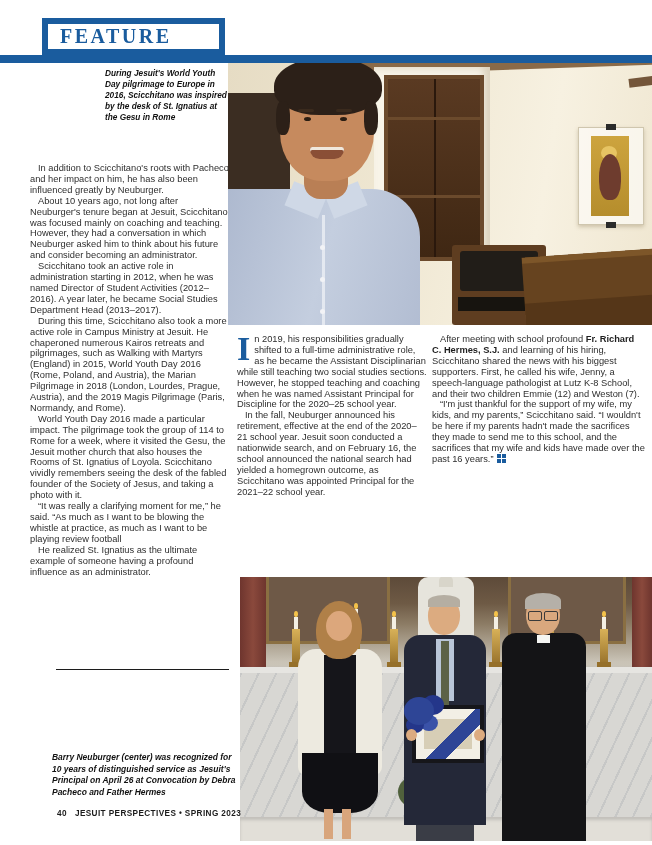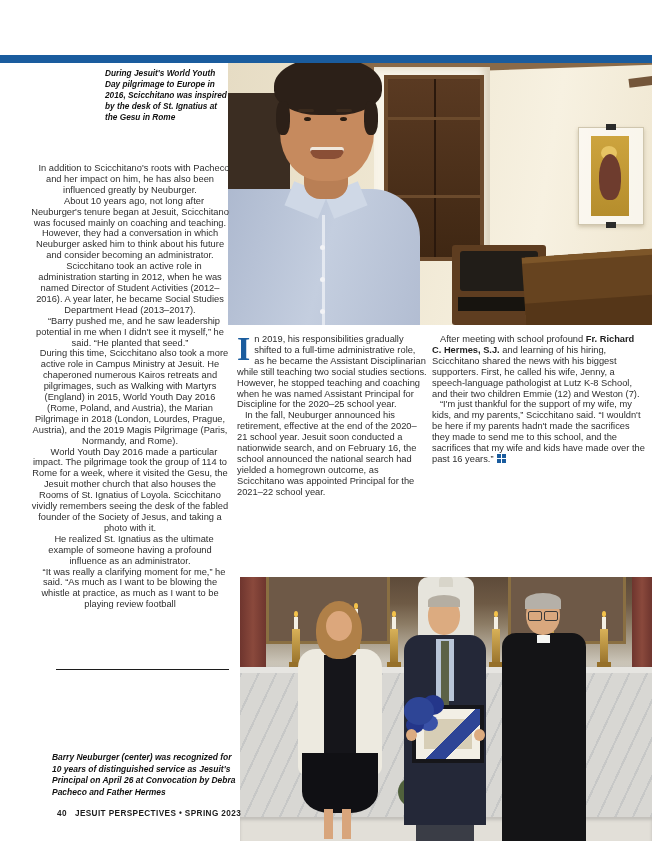--- a/index.html
+++ b/index.html
@@ -18,21 +18,21 @@
   .caption{font-weight:bold;font-style:italic;font-size:8.8px;line-height:11px;color:#111;
            transform:scaleX(.94);transform-origin:left top;}
   .caption-top{position:absolute;left:105px;top:68px;width:134px;}
   .caption-bottom{position:absolute;left:52px;top:752px;width:198px;font-size:9px;line-height:11.5px;}
   .footer{position:absolute;left:57px;top:809px;font-size:8.2px;font-weight:bold;color:#1c1c1c;
           letter-spacing:.4px;}
   .footer .pgnum{margin-right:8px;}
 
   
   .col{position:absolute;}
-  .col-left{left:30px;top:163px;width:200px;text-align:center;}
+  .col-left{left:30px;top:163px;width:200px;}
   .col-mid{left:237px;top:334px;width:190px;}
   .col-right{left:432px;top:334px;width:214px;}
   .para{margin:0;text-indent:8px;font-size:9.3px;line-height:10.9px;color:#2e2e2e;}
   .para.noindent{text-indent:0;}
   .bold-name{font-weight:bold;color:#1f1f1f;}
   .dropcap{float:left;font-family:"Liberation Serif",serif;font-weight:bold;color:#1a5c9e;
            font-size:34px;line-height:28px;margin:1px 4px 0 0;}
   .divider{position:absolute;left:56px;top:669px;width:173px;border-top:1.6px solid #1c1c1c;}
   .endmark{display:inline-block;width:9px;height:9px;background:#1a5c9e;margin-left:3px;
            vertical-align:-1px;background-image:linear-gradient(#fff 0 1px,transparent 1px),
@@ -128,20 +128,23 @@
   .bpp-glass{position:absolute;top:18px;width:12px;height:8px;border:1.5px solid #3a3a3a;border-radius:2px;}
   .bpp-cassock{position:absolute;left:0;top:40px;width:84px;height:224px;background:#141416;border-radius:14px 14px 0 0;}
   .bpp-collar{position:absolute;left:35px;top:42px;width:13px;height:8px;background:#f5f5f2;}
 </style>
 </head>
 <body>
 
 <div class="page">
 
   <div class="blue-bar"></div>
+  <div class="feature-box">
+    <span class="feature-label">FEATURE</span>
+  </div>
 
   <div class="caption caption-top">During Jesuit's World Youth Day pilgrimage to Europe in 2016, Scicchitano was inspired by the desk of St. Ignatius at the Gesu in Rome</div>
 
   <div class="photo-top">
     <div class="tp-beam1"></div>
     <div class="tp-beam2"></div>
     <div class="tp-dark"></div>
     <div class="tp-window-recess"></div>
     <div class="tp-shutters">
       <div class="tp-shutter-split"></div>
@@ -178,25 +181,24 @@
     <div class="tp-brow" style="left:108px;top:46px"></div>
     <div class="tp-eye" style="left:76px;top:54px"></div>
     <div class="tp-eye" style="left:112px;top:54px"></div>
     <div class="tp-mouth"></div>
   </div>
 
   <div class="col col-left">
     <p class="para">In addition to Scicchitano's roots with Pacheco and her impact on him, he has also been influenced greatly by Neuburger.</p>
     <p class="para">About 10 years ago, not long after Neuburger's tenure began at Jesuit, Scicchitano was focused mainly on coaching and teaching. However, they had a conversation in which Neuburger asked him to think about his future and consider becoming an administrator.</p>
     <p class="para">Scicchitano took an active role in administration starting in 2012, when he was named Director of Student Activities (2012–2016). A year later, he became Social Studies Department Head (2013–2017).</p>
-    <p class="para">“Barry pushed me, and he saw leadership potential in me when I didn't see it myself,” he said. “He planted that seed.”</p>
     <p class="para">During this time, Scicchitano also took a more active role in Campus Ministry at Jesuit. He chaperoned numerous Kairos retreats and pilgrimages, such as Walking with Martyrs (England) in 2015, World Youth Day 2016 (Rome, Poland, and Austria), the Marian Pilgrimage in 2018 (London, Lourdes, Prague, Austria), and the 2019 Magis Pilgrimage (Paris, Normandy, and Rome).</p>
     <p class="para">World Youth Day 2016 made a particular impact. The pilgrimage took the group of 114 to Rome for a week, where it visited the Gesu, the Jesuit mother church that also houses the Rooms of St. Ignatius of Loyola. Scicchitano vividly remembers seeing the desk of the fabled founder of the Society of Jesus, and taking a photo with it.</p>
+    <p class="para">“It was really a clarifying moment for me,” he said. “As much as I want to be blowing the whistle at practice, as much as I want to be playing review football</p>
     <p class="para">He realized St. Ignatius as the ultimate example of someone having a profound influence as an administrator.</p>
-    <p class="para">“It was really a clarifying moment for me,” he said. “As much as I want to be blowing the whistle at practice, as much as I want to be playing review football</p>
   </div>
   <div class="divider"></div>
 
   <div class="col col-mid">
     <p class="para noindent"><span class="dropcap">I</span><span>n 2019, his responsibilities gradually shifted to a full-time administrative role, as he became the Assistant Disciplinarian while still teaching two social studies sections. However, he stopped teaching and coaching when he was named Assistant Principal for Discipline for the 2020–25 school year.</span></p>
     <p class="para">In the fall, Neuburger announced his retirement, effective at the end of the 2020–21 school year. Jesuit soon conducted a nationwide search, and on February 16, the school announced the national search had yielded a homegrown outcome, as Scicchitano was appointed Principal for the 2021–22 school year.</p>
   </div>
 
   <div class="col col-right">
     <p class="para"><span>After meeting with school profound </span><span class="bold-name">Fr. Richard C. Hermes, S.J.</span><span> and learning of his hiring, Scicchitano shared the news with his biggest supporters. First, he called his wife, Jenny, a speech-language pathologist at Lutz K-8 School, and their two children Emmie (12) and Weston (7).</span></p>

